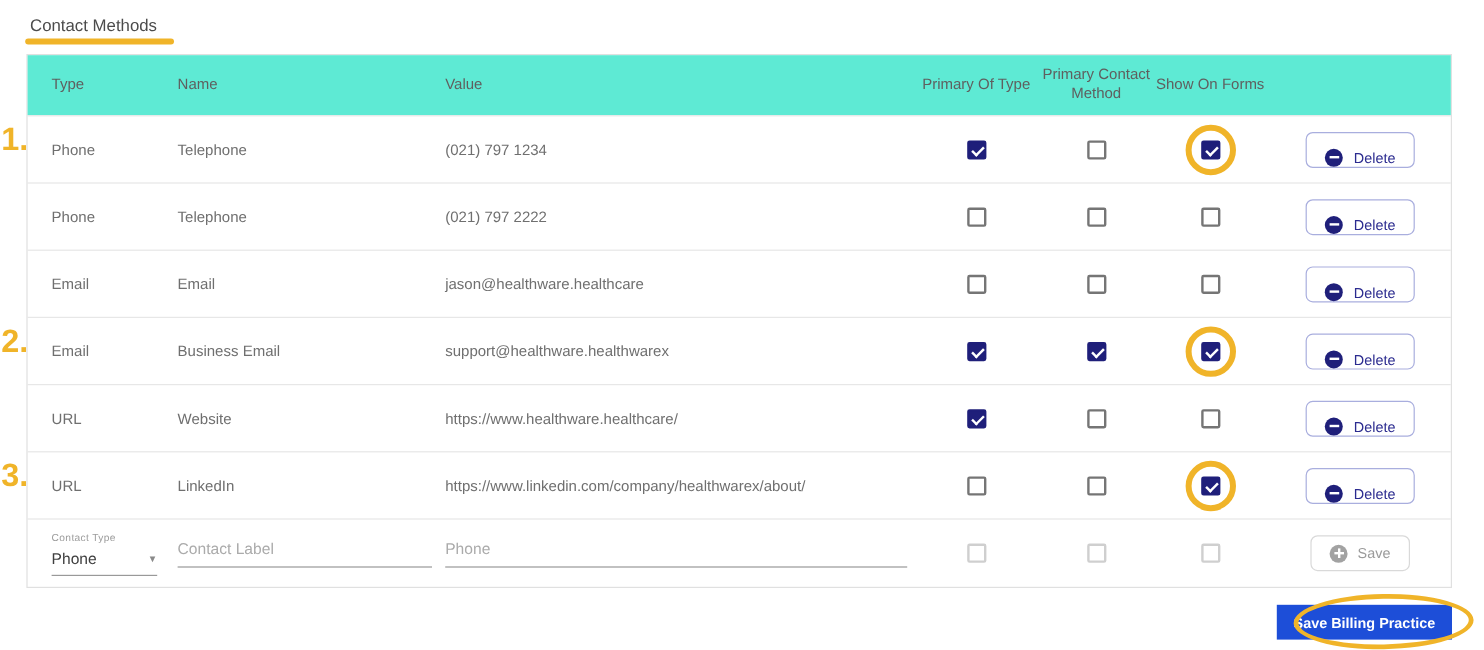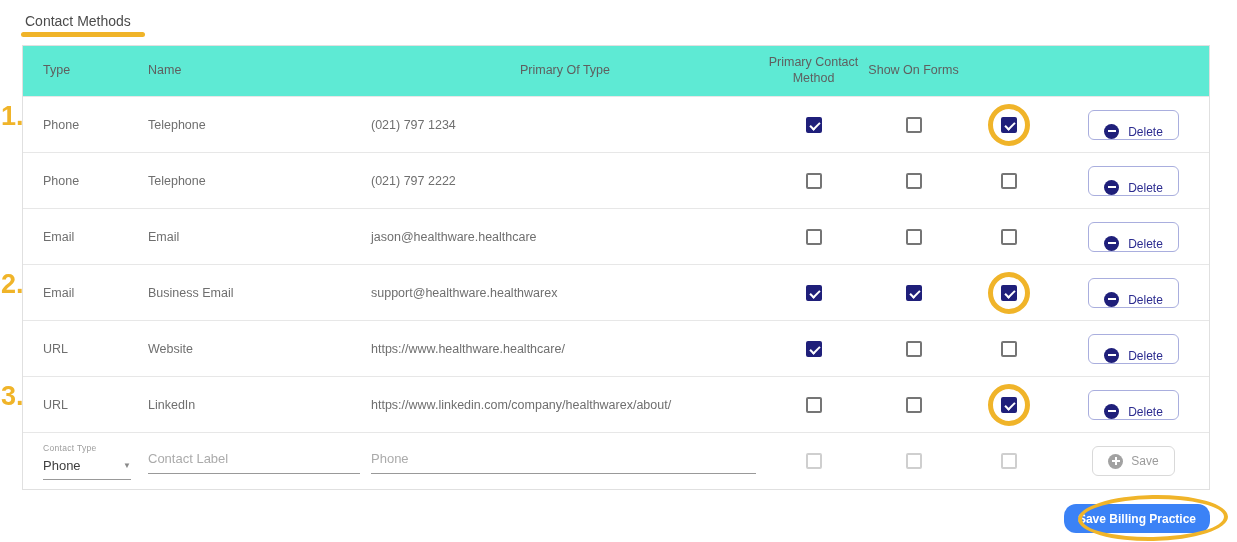--- a/index.html
+++ b/index.html
@@ -56,37 +56,38 @@
     border-bottom:1px solid #999; padding-bottom:6px; cursor:pointer; }
   .select-value { font-size:13px; color:#3e3e3e; }
   .dd-arrow { font-size:8px; color:#8a8a8a; }
   .line-input { border:none; border-bottom:1px solid #999; background:transparent; outline:none;
     font-size:13px; color:#000000; padding:0 0 7px 0; font-family:inherit; }
   .line-input::placeholder { color:#ababab; }
   .input-label { width:212px; }
   .input-value { width:385px; }
 
   .footer-btn { position:absolute; right:27px; top:504px; height:29px; padding:0 14px;
-    background:#3b82f6; color:#fff; border:none; border-radius:12px; font-size:12px;
+    background:#1d4ed8; color:#fff; border:none; border-radius:0; font-size:12px;
     font-weight:700; cursor:pointer; font-family:inherit; }
   .footer-ellipse { position:absolute; left:1078px; top:495px; width:150px; height:46px;
     border:4px solid #f0b429; border-radius:50%; transform:rotate(-1deg); pointer-events:none; }
 </style>
 </head>
 <body>
 
 <div class="container">
 
   <div class="page-title">Contact Methods</div>
   <div class="title-underline"></div>
 
   <div class="table">
     <div class="grid-row header-row">
       <div class="cell first">Type</div>
       <div class="cell">Name</div>
+      <div class="cell">Value</div>
       <div class="cell center">Primary Of Type</div>
       <div class="cell center">Primary Contact Method</div>
       <div class="cell center">Show On Forms</div>
       <div class="cell center"></div>
     </div>
 
     <div>
         <div class="grid-row data-row">
     <span class="row-number">1.</span>
     <div class="cell first">Phone</div>

